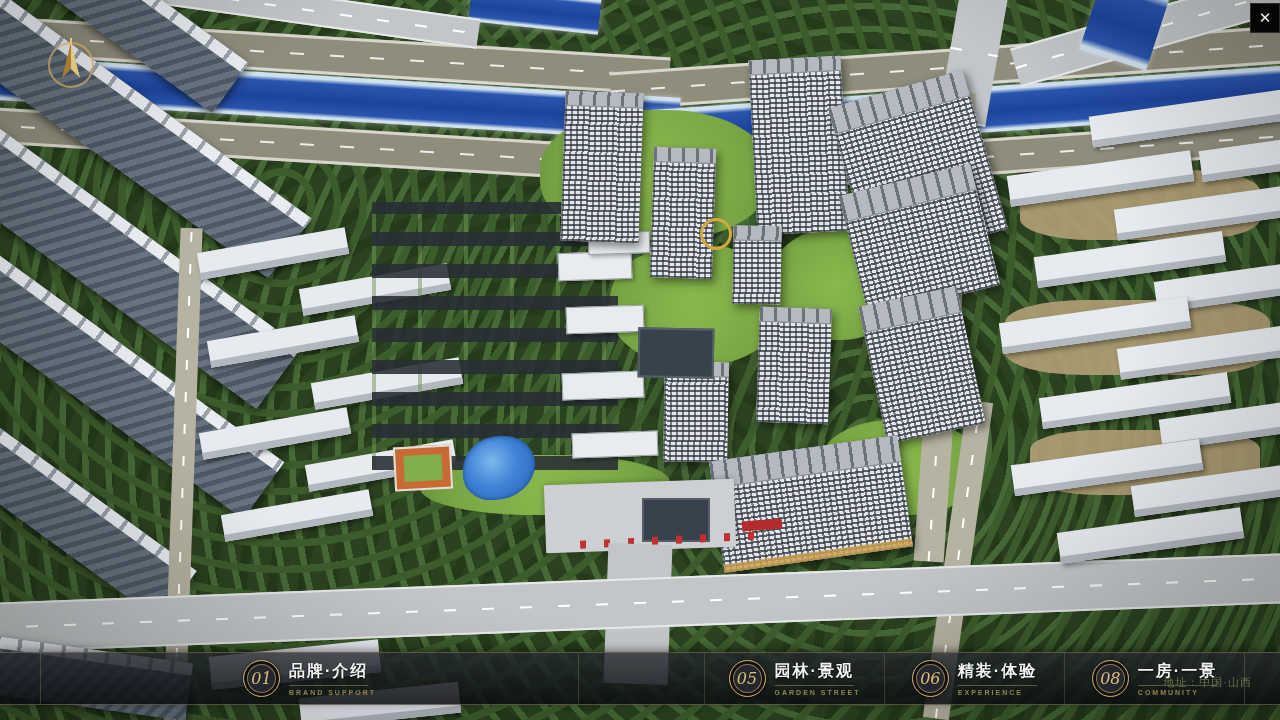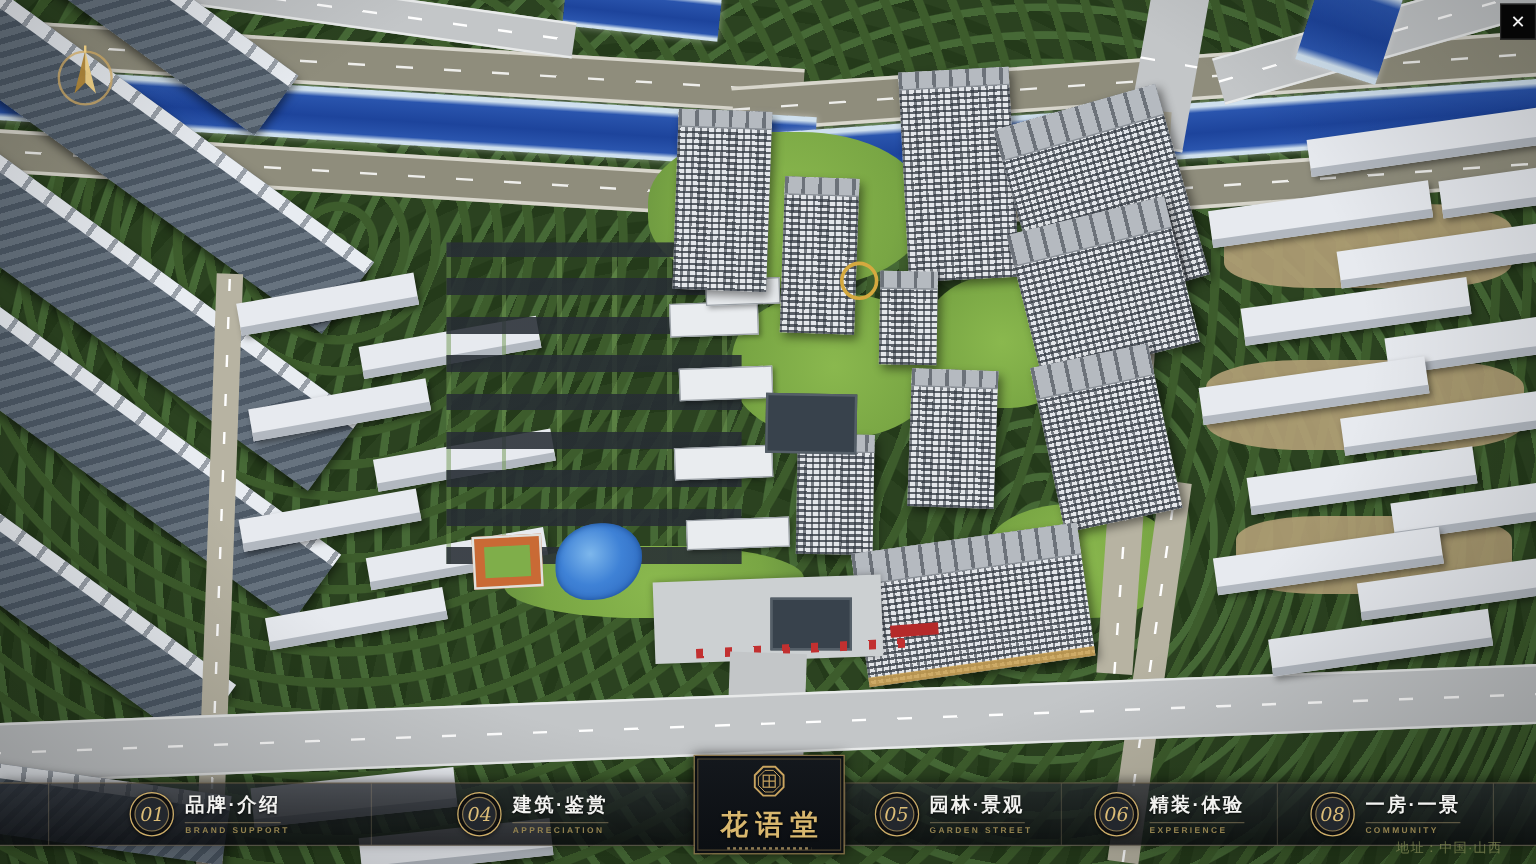--- a/index.html
+++ b/index.html
@@ -101,21 +101,21 @@
     background:linear-gradient(180deg,#14181d,#0b0e12);
     border:1px solid #8a744a;box-shadow:inset 0 0 0 2px #0b0e12, inset 0 0 0 3px rgba(138,116,74,.55), 0 0 10px rgba(0,0,0,.7);
     display:flex;flex-direction:column;align-items:center;cursor:pointer;}
   .logo-seal{margin-top:7px;}
   .logo-title{font-family:"DejaVu Serif",serif;font-weight:bold;color:#d8b76e;
     font-size:23px;letter-spacing:6px;margin-top:2px;text-indent:6px;
     text-shadow:0 1px 2px #000;}
   .logo-dots{width:70px;height:2px;margin-top:3px;
     background-image:repeating-linear-gradient(90deg,rgba(200,170,110,.7) 0 2px,rgba(0,0,0,0) 2px 5px);}
 
-  .address{right:28px;top:699px;color:#79814f;font-size:11px;letter-spacing:1px;opacity:.85;}
+  .address{right:28px;top:675px;color:#79814f;font-size:11px;letter-spacing:1px;opacity:.85;}
 </style>
 </head>
 <body>
 
 <div class="stage">
 
   <div class="abs trees-base">
 
     <div class="abs road" style="left:-30px;top:36px;width:700px;height:32px;transform:rotate(3.5deg);"></div>
     <div class="abs road" style="left:610px;top:48px;width:700px;height:32px;transform:rotate(-4deg);"></div>
@@ -231,29 +231,20 @@
     <div class="nav-group left">
       <div class="nav-item">
         <div class="badge">
             <span>01</span>
           </div>
         <div class="nav-txt">
           <span class="nav-zh">品牌·介绍</span>
           <span class="nav-en">BRAND SUPPORT</span>
         </div>
       </div>
-      <div class="nav-item">
-        <div class="badge">
-            <span>04</span>
-          </div>
-        <div class="nav-txt">
-          <span class="nav-zh">建筑·鉴赏</span>
-          <span class="nav-en">APPRECIATION</span>
-        </div>
-      </div>
     </div>
 
     <div class="nav-group right">
       <div class="nav-item">
         <div class="badge">
             <span>05</span>
           </div>
         <div class="nav-txt">
           <span class="nav-zh">园林·景观</span>
           <span class="nav-en">GARDEN STREET</span>
@@ -273,29 +264,16 @@
             <span>08</span>
           </div>
         <div class="nav-txt">
           <span class="nav-zh">一房·一景</span>
           <span class="nav-en">COMMUNITY</span>
         </div>
       </div>
     </div>
   </div>
 
-  <div class="abs logo-panel">
-    <div class="logo-seal">
-      <svg width="28" height="28" viewBox="0 0 28 28">
-        <polygon points="9,2 19,2 26,9 26,19 19,26 9,26 2,19 2,9" fill="none" stroke="#c9a45f" stroke-width="1.6"></polygon>
-        <polygon points="10.5,5 17.5,5 23,10.5 23,17.5 17.5,23 10.5,23 5,17.5 5,10.5" fill="none" stroke="#c9a45f" stroke-width="0.8"></polygon>
-        <rect x="9" y="9" width="10" height="10" fill="none" stroke="#c9a45f" stroke-width="1"></rect>
-        <line x1="14" y1="9" x2="14" y2="19" stroke="#c9a45f" stroke-width="1"></line>
-        <line x1="9" y1="14" x2="19" y2="14" stroke="#c9a45f" stroke-width="1"></line>
-      </svg>
-    </div>
-    <div class="logo-title">花语堂</div>
-    <div class="logo-dots"></div>
-  </div>
 
   <div class="abs address">地址：中国·山西</div>
 
 </div>
 
 </body></html>

